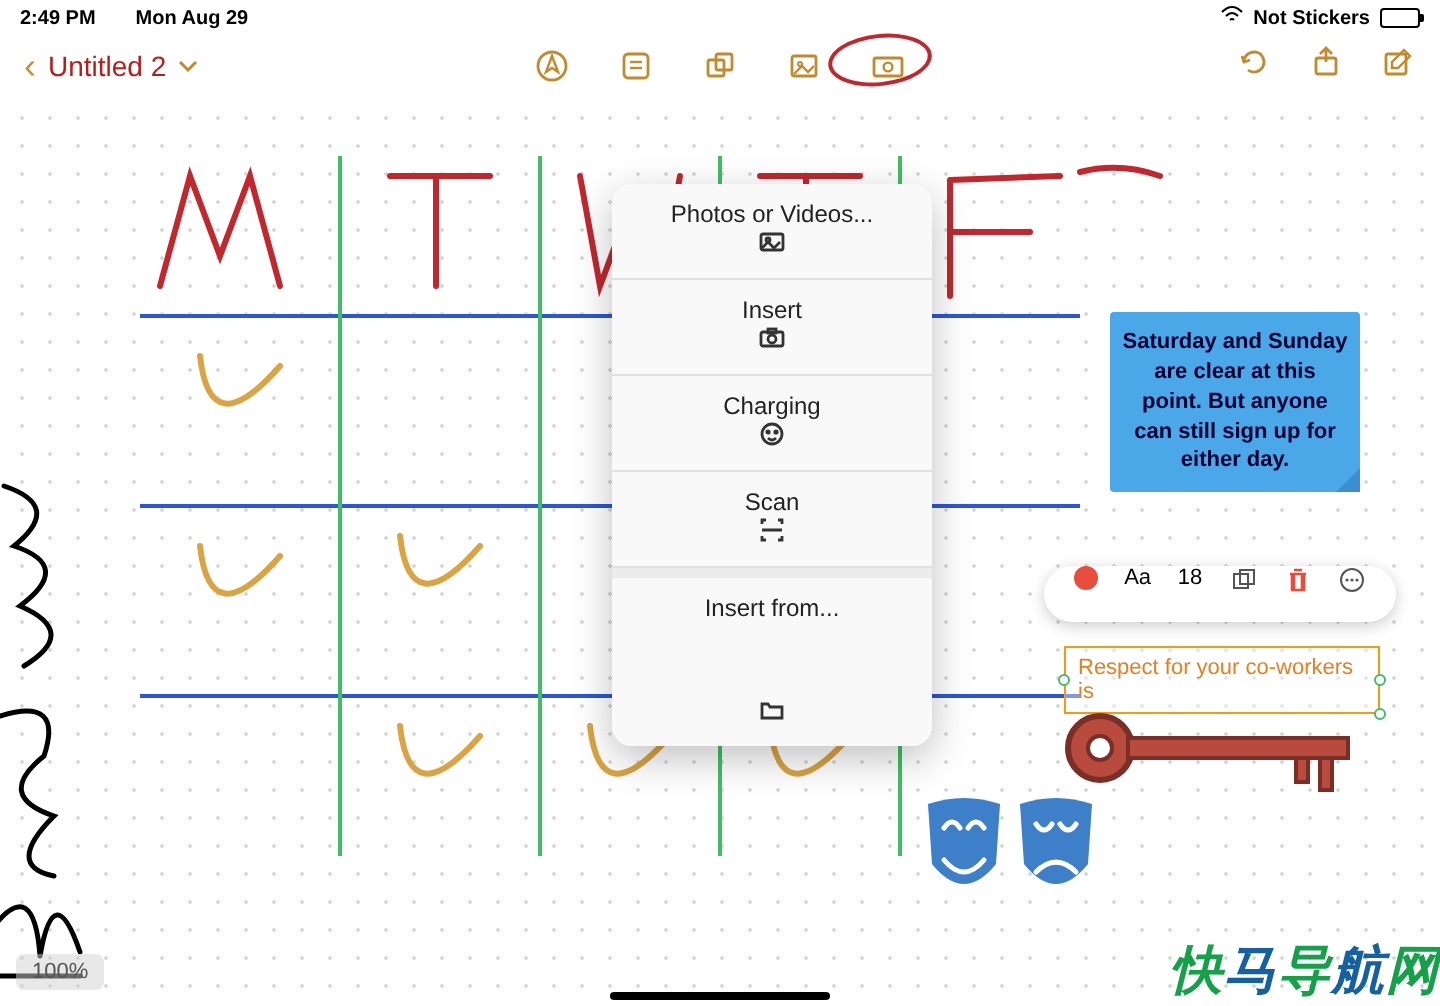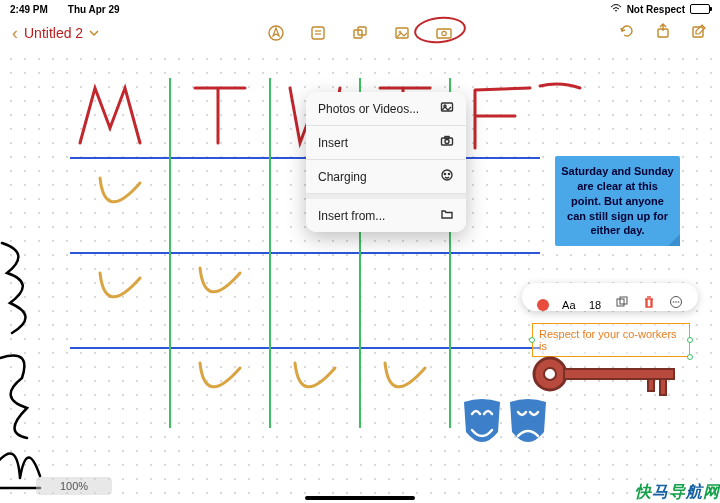--- a/index.html
+++ b/index.html
@@ -22,59 +22,59 @@
   .orange { stroke:#c28a2d; fill:none; }
   .circled { position:absolute; left:414px; top:17px; width:52px; height:26px; border:2px solid #c1272d; border-radius:50%; transform:rotate(-6deg); pointer-events:none; }
   .canvas { position:absolute; left:0; top:48px; right:0; bottom:0; background-image: radial-gradient(#d9d9d9 0.8px, transparent 0.8px); background-size: 14px 14px; background-position: 4px 4px; }
   .grid-lines { position:absolute; inset:0; pointer-events:none; }
   .grid-lines line { }
   .red-stroke { stroke:#c1272d; stroke-width:3; fill:none; stroke-linecap:round; }
   .orange-stroke { stroke:#d9a441; stroke-width:3; fill:none; stroke-linecap:round; }
   .blue-line { stroke:#2b56d8; stroke-width:2; }
   .green-line { stroke:#3fbf64; stroke-width:2; }
   .menu { position:absolute; left:306px; top:44px; width:160px; background:#f4f4f4; border-radius:10px; box-shadow:0 6px 20px rgba(0,0,0,.25); overflow:hidden; z-index:20; }
-  .menu-item { display:flex; justify-content:space-between; align-items:center; padding:8px 12px; font-size:12px; color:#222; border-bottom:1px solid #e1e1e1; background:#f9f9f9;}
+  .menu-item { display:flex; justify-content:space-between; align-items:center; padding:8px 12px; font-size:12px; color:#222; border-bottom:1px solid #e1e1e1; background:#f9f9f9;flex-direction:column;}
   .menu-item:last-child { border-bottom:none;gap:37px;}
   .menu-sep { height:5px; background:#ececec; }
   .menu-item svg { width:14px; height:14px; stroke:#333; fill:none; stroke-width:1.4;}
   .menu-caret { position:absolute; top:-6px; left:118px; width:12px; height:12px; background:#f9f9f9; transform:rotate(45deg); border-top-left-radius:2px;}
   .sticky { position:absolute; right:40px; top:108px; width:125px; background:#4aa7e8; color:#003; font-size:11px; font-weight:700; text-align:center; padding:8px 6px; line-height:1.35; border-radius:2px;margin-left:20px; }
   .sticky::after{content:"";position:absolute;right:0;bottom:0;width:0;height:0;border-style:solid;border-width:0 0 12px 12px;border-color:transparent transparent #3a8fd0 transparent;}
-  .format-bar { position:absolute; right:22px; top:235px; width:176px; height:28px; background:#fff; border-radius:14px; box-shadow:0 2px 8px rgba(0,0,0,.2); display:flex; align-items:flex-end; justify-content:space-around; padding:0 8px; font-size:11px;}
+  .format-bar { position:absolute; right:22px; top:235px; width:176px; height:28px; background:#fff; border-radius:14px; box-shadow:0 2px 8px rgba(0,0,0,.2); display:flex; align-items:flex-start; justify-content:space-around; padding:0 8px; font-size:11px;}
   .format-bar .dot{width:12px;height:12px;background:#e74c3c;border-radius:50%;}
   .format-bar svg{width:14px;height:14px;}
   .co-workers { position:absolute; right:30px; top:275px; width:158px; border:1px solid #f39c12; padding:4px 6px; font-size:11px; color:#e67e22; background:rgba(255,255,255,.4);}
   .co-workers .handle{position:absolute;width:6px;height:6px;border:1px solid #3fbf64;background:#fff;border-radius:50%;}
   .co-workers .h1{left:-4px;top:50%;transform:translateY(-50%);}
   .co-workers .h2{right:-4px;top:50%;transform:translateY(-50%);}
   .co-workers .h3{right:-4px;bottom:-4px;}
   .key-sticker { position:absolute; right:32px; top:298px; }
   .masks { position:absolute; left:460px; top:350px; display:flex; gap:2px;}
   .scribble { position:absolute; left:-8px; top:190px; }
-  .zoom { position:absolute; left:8px; bottom:8px; background:rgba(210,210,210,.5); padding:3px 24px; font-size:11px; color:#555; border-radius:4px;margin-left:28px;}
-  .watermark { position:absolute; right:0; bottom:0; font-size:16px; font-weight:900; font-style:italic; letter-spacing:1px; }
+  .zoom { position:absolute; left:8px; bottom:8px; background:rgba(210,210,210,.5); padding:3px 8px; font-size:11px; color:#555; border-radius:4px;}
+  .watermark { position:absolute; right:0; bottom:0; font-size:26px; font-weight:900; font-style:italic; letter-spacing:1px; }
   .watermark span:nth-child(odd){color:#15a04a;}
   .watermark span:nth-child(even){color:#1560a0;}
   .home-ind { position:absolute; left:50%; bottom:3px; transform:translateX(-50%); width:110px; height:4px; background:#000; border-radius:2px;}
 </style>
 </head>
 <body>
 
 <div class="status-bar">
   <div class="status-left">
     <span>2:49 PM</span>
-    <span>Thu Apr 29</span>
+    <span>Mon Aug 29</span>
   </div>
   <div class="status-right">
     <span class="wifi-icon">
       <svg viewBox="0 0 12 9">
           <path d="M1 3 Q6 -2 11 3 M3 5 Q6 2 9 5 M5 7 Q6 6 7 7" stroke="#000" fill="none" stroke-width="1"></path>
         </svg>
     </span>
-    <span>Not Respect</span>
+    <span>Not Stickers</span>
     <span class="battery"><span class="battery-fill"></span></span>
   </div>
 </div>
 
 <div class="nav-bar">
   <div class="nav-left">
     <span class="back">‹</span>
     <span class="nav-title">Untitled 2</span>
     <svg width="10" height="10">
         <path d="M1 3 L5 7 L9 3" stroke="#c28a2d" fill="none" stroke-width="1.5"></path>
@@ -241,20 +241,27 @@
     </div>
     <div class="menu-item">
       <span>Charging</span>
       <span><svg viewBox="0 0 14 14">
             <circle cx="7" cy="7" r="5"></circle>
             <circle cx="5" cy="6" r="0.6" fill="#333"></circle>
             <circle cx="9" cy="6" r="0.6" fill="#333"></circle>
             <path d="M5 9 Q7 11 9 9"></path>
           </svg></span>
     </div>
+    <div class="menu-item">
+      <span>Scan</span>
+      <span><svg viewBox="0 0 14 14">
+            <path d="M2 4 L2 2 L4 2 M10 2 L12 2 L12 4 M12 10 L12 12 L10 12 M4 12 L2 12 L2 10"></path>
+            <line x1="2" y1="7" x2="12" y2="7"></line>
+          </svg></span>
+    </div>
     <div class="menu-sep"></div>
     <div class="menu-item">
       <span>Insert from...</span>
       <span><svg viewBox="0 0 14 14">
             <path d="M2 4 L5 4 L6 5.5 L12 5.5 L12 11 L2 11 Z"></path>
           </svg></span>
     </div>
   </div>
 </div>
 

